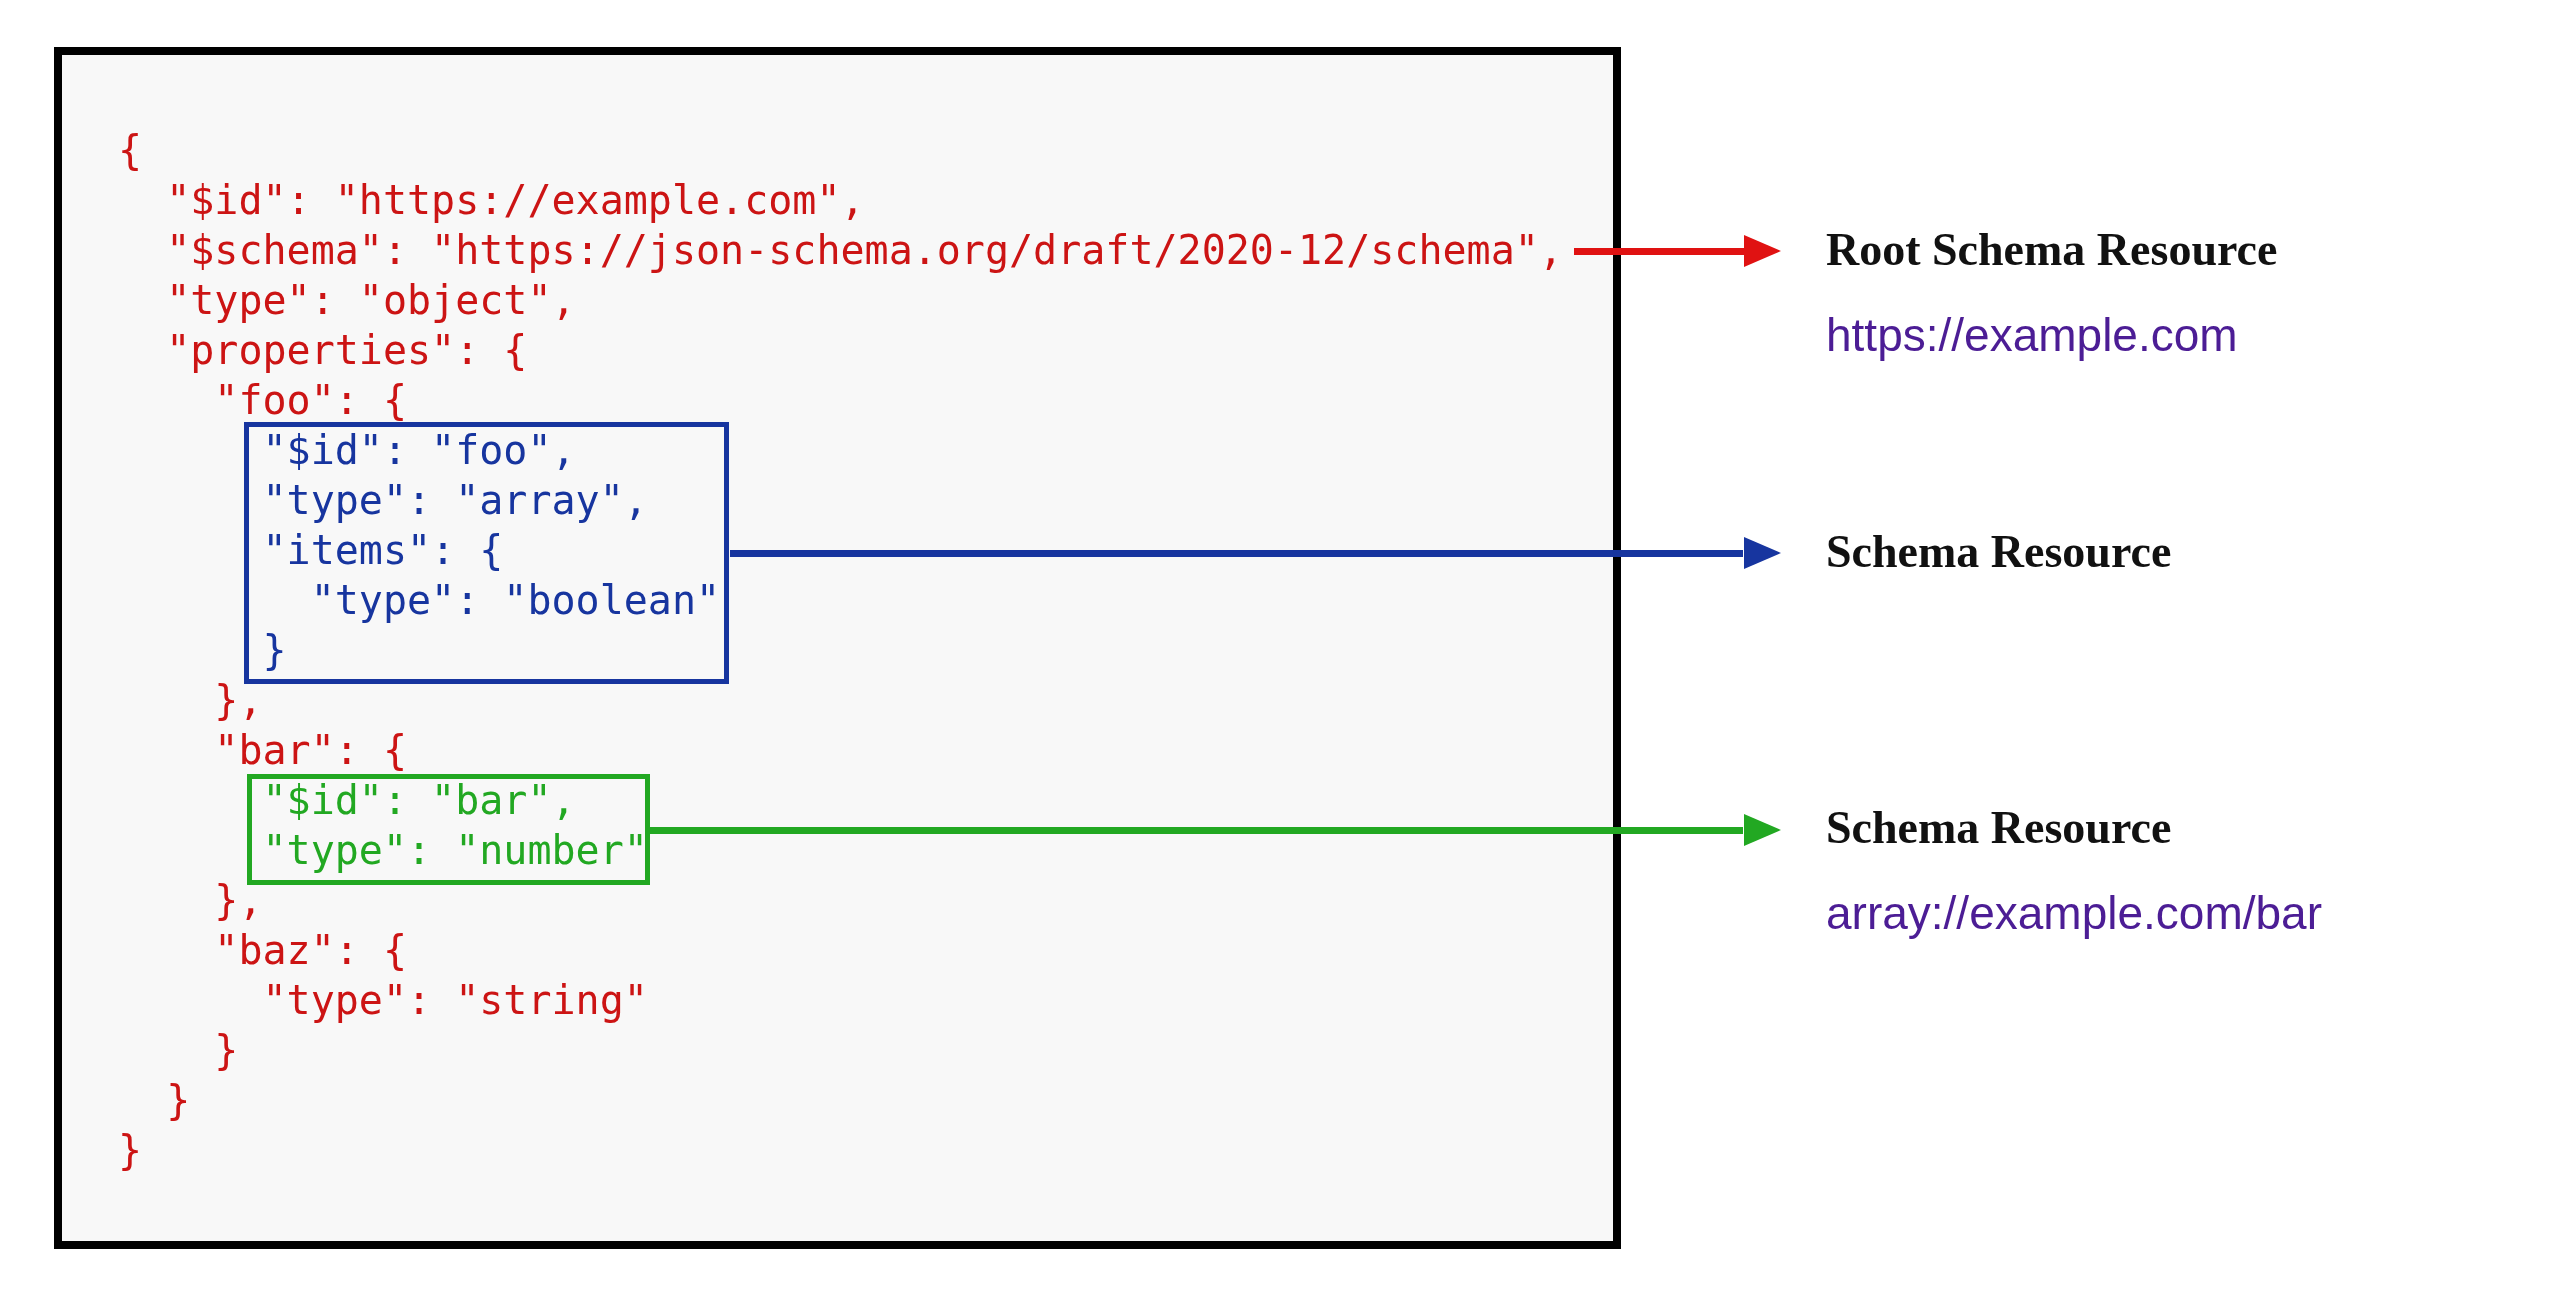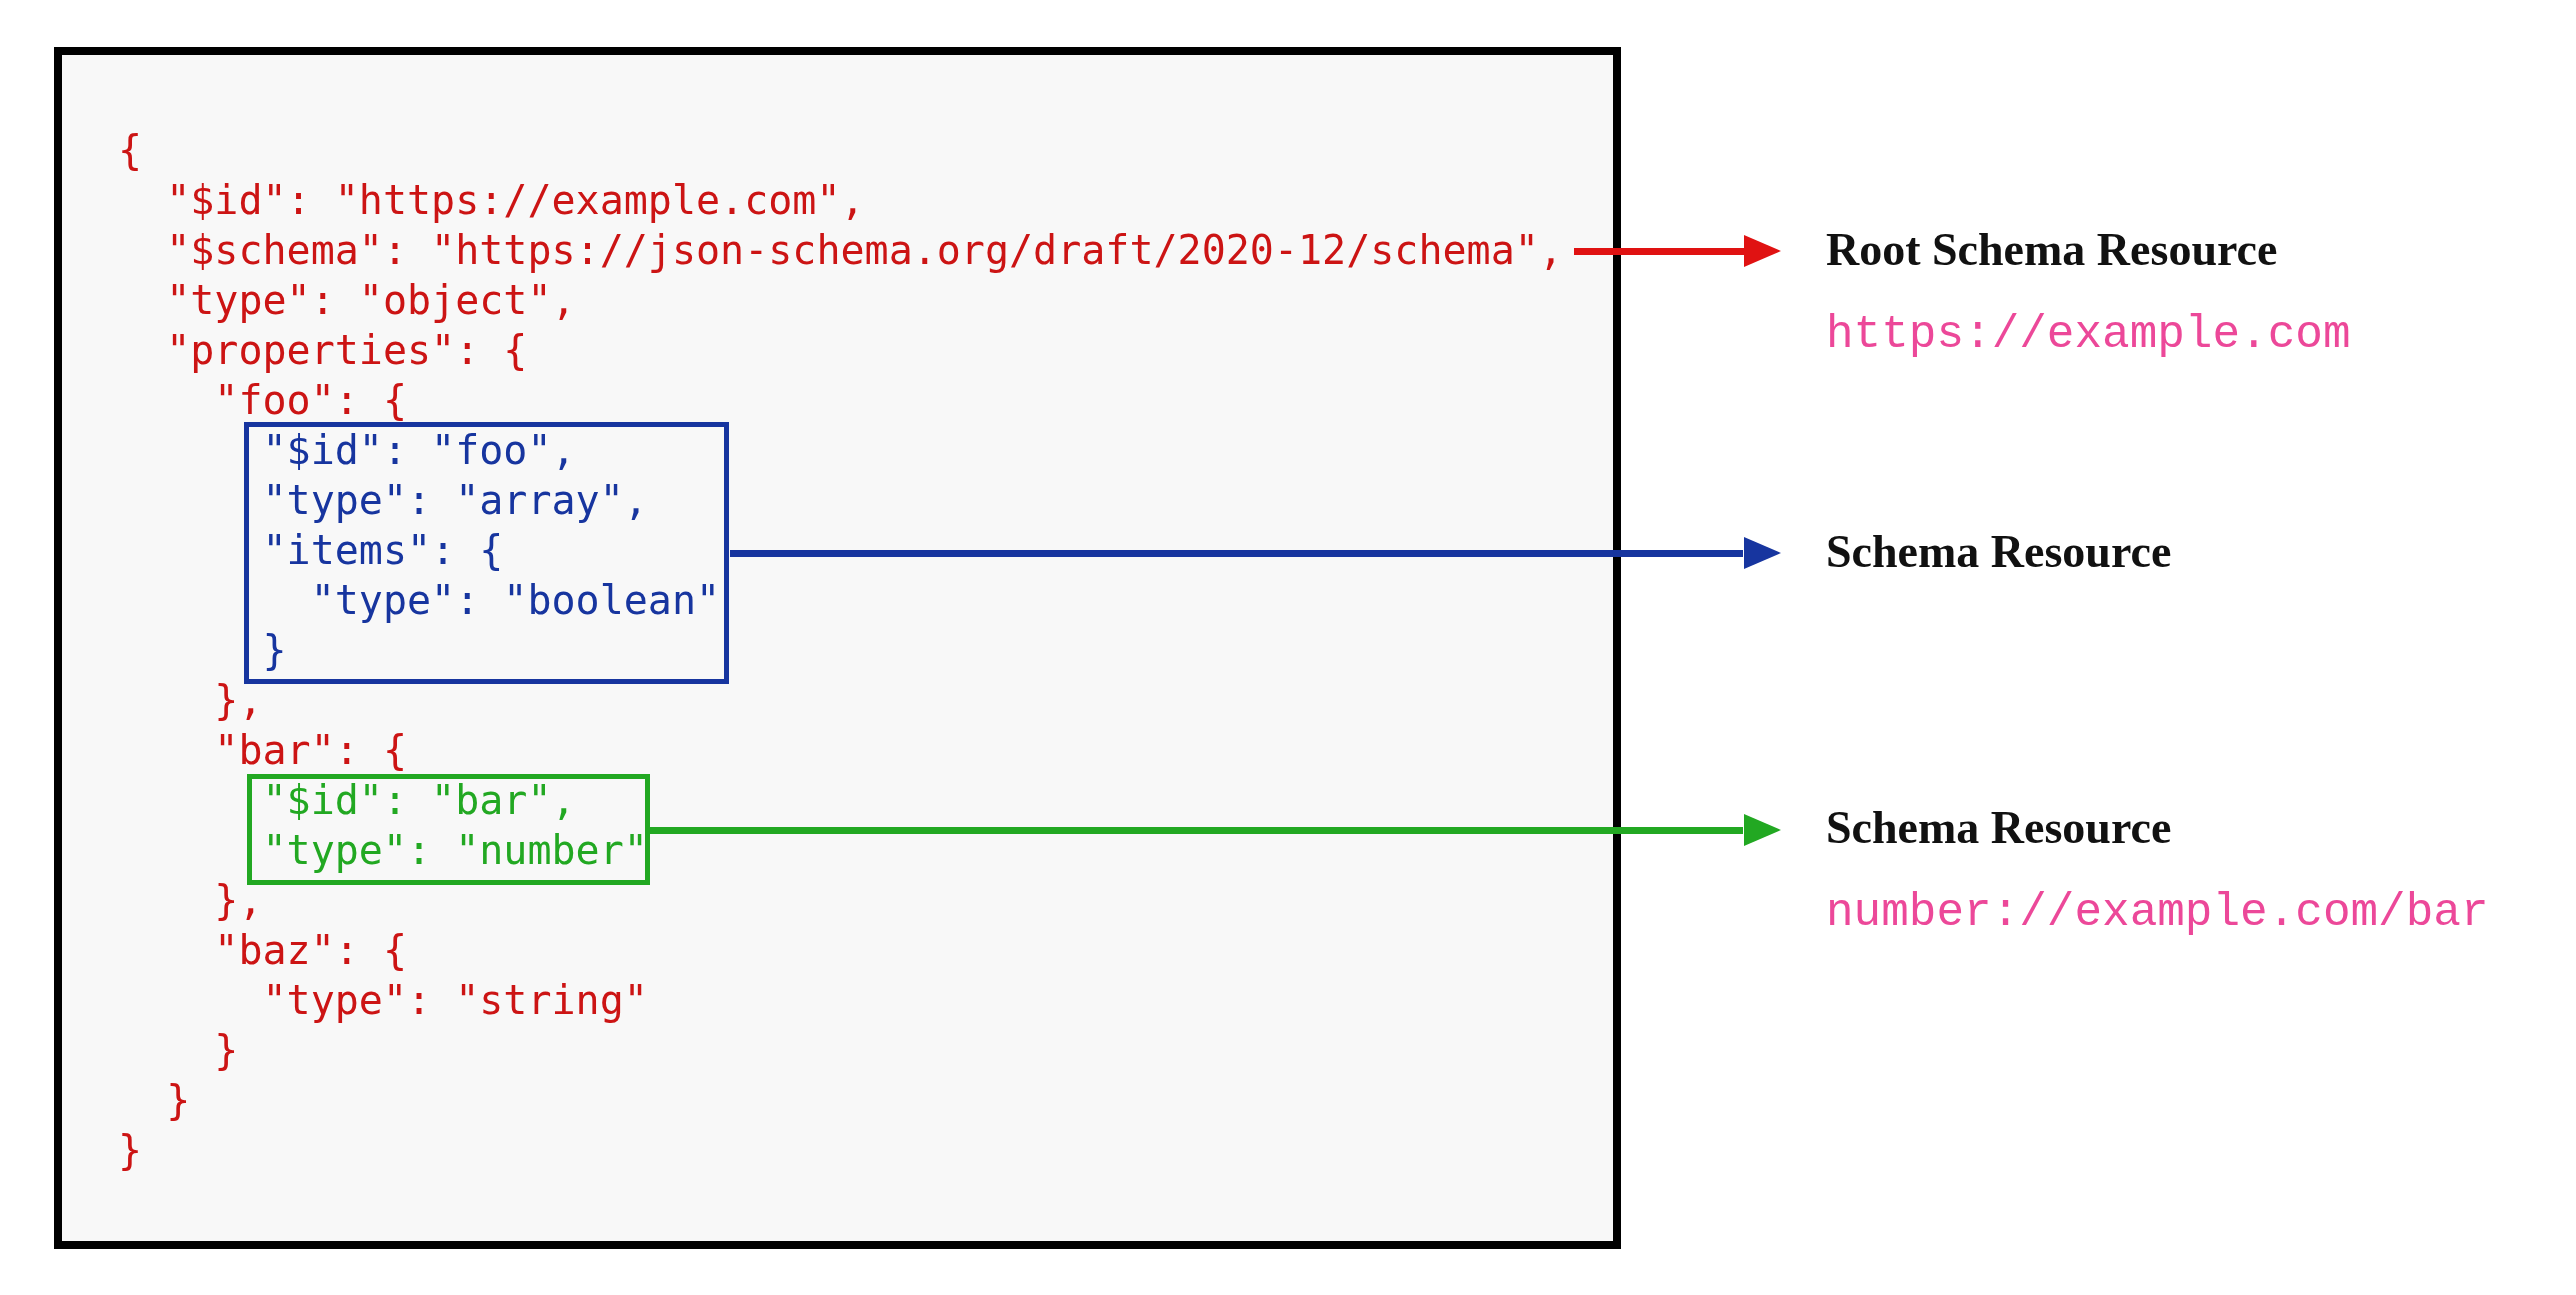--- a/index.html
+++ b/index.html
@@ -94,24 +94,24 @@
   .callout-title {
     font-family: Liberation Serif, serif;
     font-weight: bold;
     font-size: 46px;
     line-height: 68px;
     color: #111111;
     white-space: nowrap;
   }
   .callout-url {
     margin-top: 21.6px;
-    font-family: Liberation Mono, monospace;
+    font-family: Liberation Sans, sans-serif;
     font-size: 46px;
     line-height: 58px;
-    color: #ec4899;
+    color: #4c1d95;
     white-space: nowrap;
   }
 </style>
 </head>
 <body>
 
 <div class="canvas">
 
   <div class="code-panel">
     <div class="code">
@@ -154,17 +154,17 @@
     <div class="callout-title">Root Schema Resource</div>
     <div class="callout-url">https://example.com</div>
   </div>
 
   <div class="callout c2">
     <div class="callout-title">Schema Resource</div>
   </div>
 
   <div class="callout c3">
     <div class="callout-title">Schema Resource</div>
-    <div class="callout-url">number://example.com/bar</div>
+    <div class="callout-url">array://example.com/bar</div>
   </div>
 
 </div>
 
 
 </body></html>

